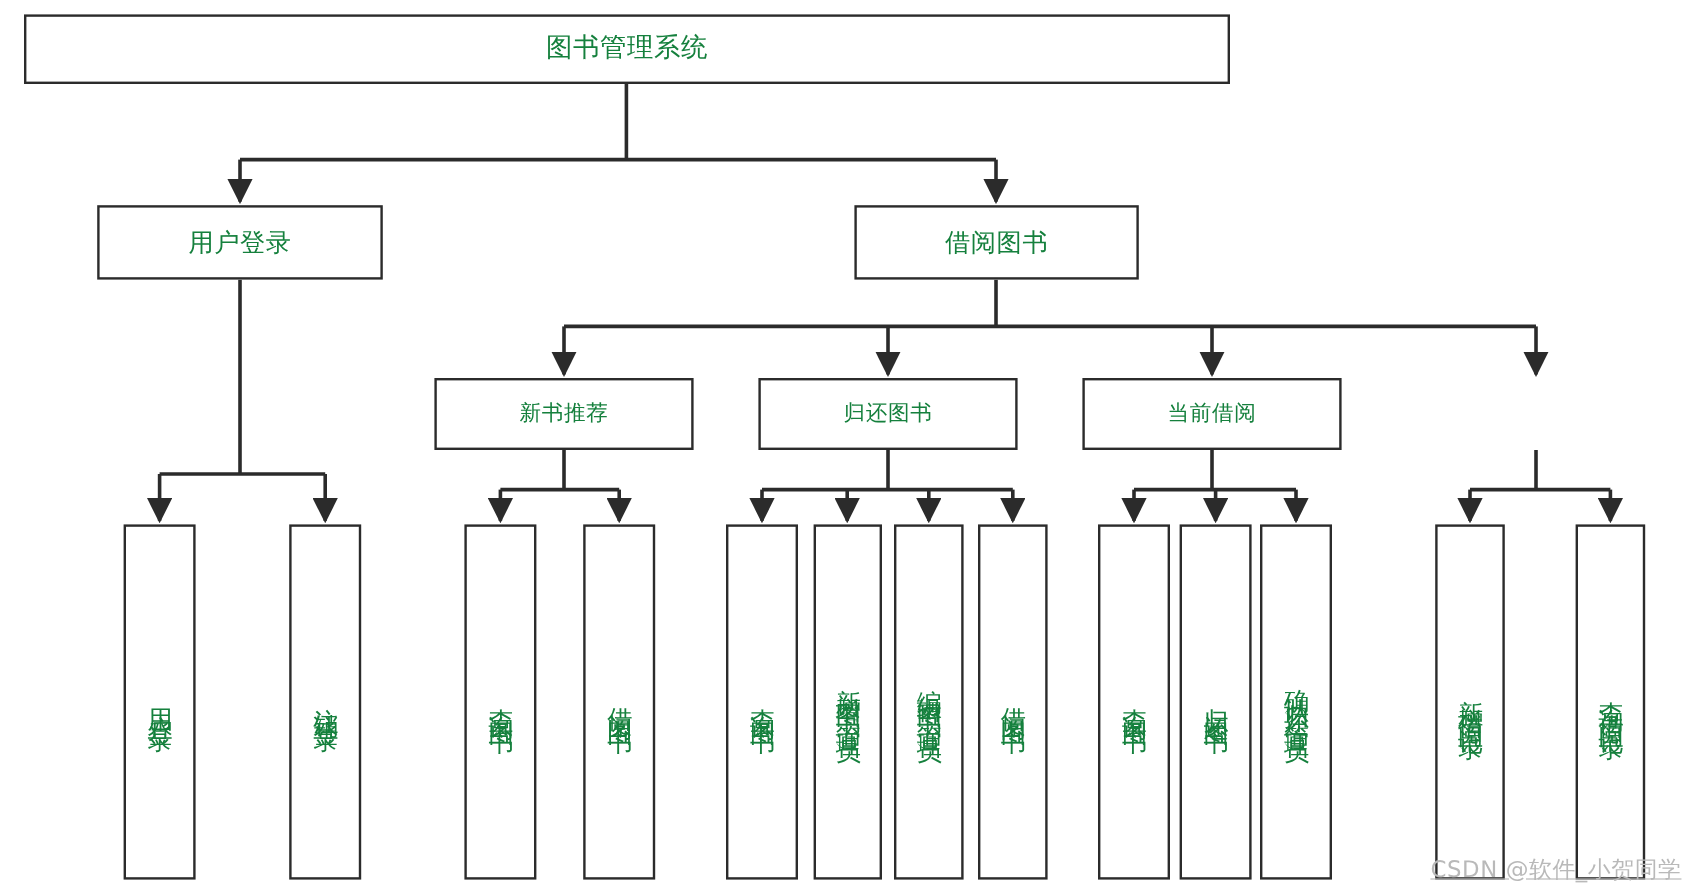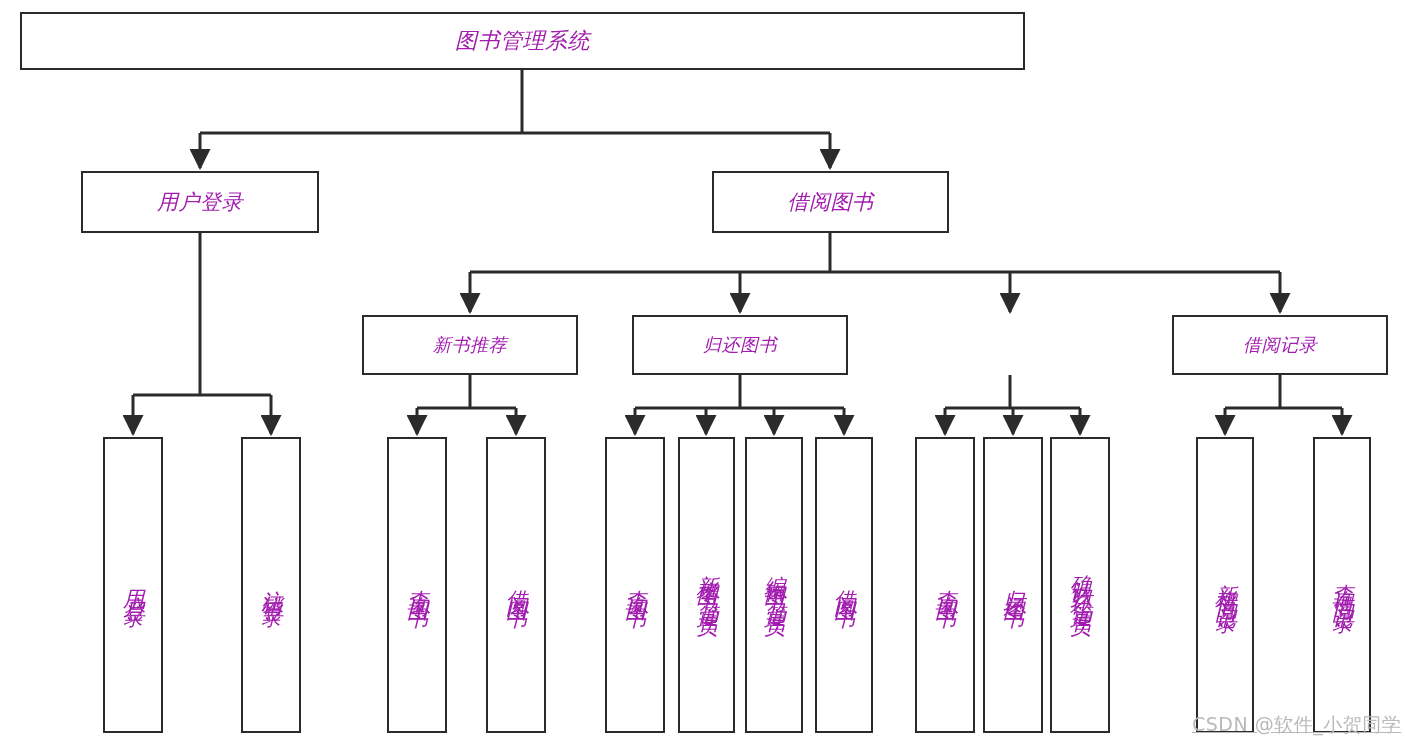--- a/index.html
+++ b/index.html
@@ -25,22 +25,21 @@
     pointer-events: none;
   }
   .node {
     position: absolute;
     box-sizing: border-box;
     border: 2.5px solid #2b2b2b;
     background: #ffffff;
     display: flex;
     align-items: center;
     justify-content: center;
-    color: #a21caf;
-    font-style: italic;
+    color: #15803d;
   }
   .node.root  { font-size: 22px; }
   .node.lvl1  { font-size: 21px; }
   .node.lvl2  { font-size: 18px; }
   .node.leaf  { font-size: 21px; }
   .node-label {
     line-height: 1.15;
     letter-spacing: 0.5px;
     white-space: nowrap;
   }
@@ -133,22 +132,22 @@
   <div class="node lvl1" style="left:712px; top:171px; width:237px; height:62px;">
     <span class="node-label">借阅图书</span>
   </div>
 
   <div class="node lvl2" style="left:362px; top:315px; width:216px; height:60px;">
     <span class="node-label">新书推荐</span>
   </div>
   <div class="node lvl2" style="left:632px; top:315px; width:216px; height:60px;">
     <span class="node-label">归还图书</span>
   </div>
-  <div class="node lvl2" style="left:1172px; top:315px; width:216px; height:60px;">
-    <span class="node-label">借阅记录</span>
+  <div class="node lvl2" style="left:902px; top:315px; width:216px; height:60px;">
+    <span class="node-label">当前借阅</span>
   </div>
 
   <div class="node leaf" style="left:103px; top:437px; width:60px; height:296px;">
     <span class="node-label">用户登录</span>
   </div>
   <div class="node leaf" style="left:241px; top:437px; width:60px; height:296px;">
     <span class="node-label">注销登录</span>
   </div>
 
   <div class="node leaf" style="left:387px; top:437px; width:60px; height:296px;">

